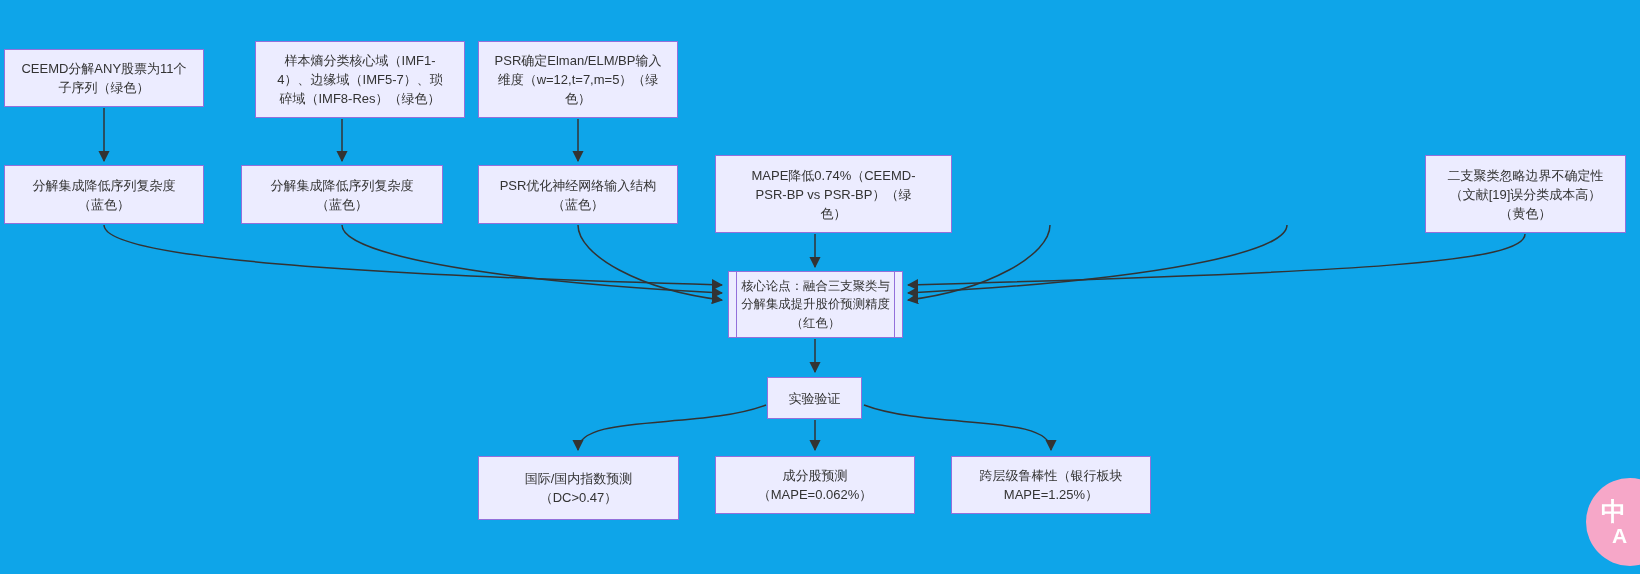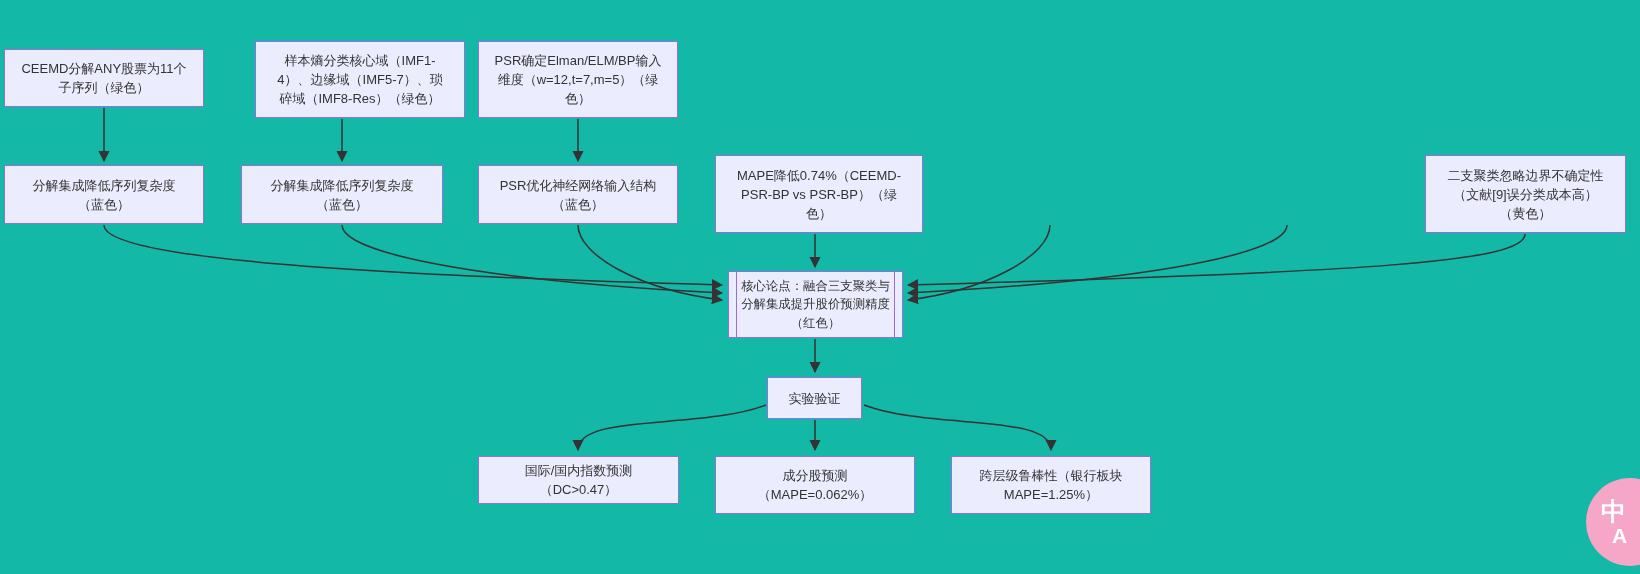--- a/index.html
+++ b/index.html
@@ -1,20 +1,20 @@
 <!DOCTYPE html>
 <html style="--node_fill: #ECECFF; --node_border: #9370DB; --edge_color: #333333; --text_color: #333333; --translate_btn: #F6A7C8;"><head>
 <meta charset="utf-8">
 <style>
   html,body{margin:0;padding:0;background:#ffffff;}
   .canvas{
     position:relative;
     width:1640px;height:574px;
     overflow:hidden;
-    background:#14b8a6;
+    background:#0ea5e9;
     font-family:"Liberation Sans",sans-serif;
   }
   .edges{position:absolute;left:0;top:0;}
   .edges path.edge{fill:none;stroke:var(--edge_color);stroke-width:1.5px;}
   .edges marker path{fill:var(--edge_color);stroke:none;}
   .node{
     position:absolute;
     box-sizing:border-box;
     background:var(--node_fill);
     border:1px solid var(--node_border);
@@ -28,27 +28,27 @@
     white-space:pre-line;
     padding:4px 5px;
   }
   
   .n-t1{left:4px;top:49px;width:200px;height:58px}
   .n-t2{left:255px;top:41px;width:210px;height:77px}
   .n-t3{left:478px;top:41px;width:200px;height:77px}
   .n-m1{left:4px;top:165px;width:200px;height:59px}
   .n-m2{left:241px;top:165px;width:202px;height:59px}
   .n-m3{left:478px;top:165px;width:200px;height:59px}
-  .n-m4{left:715px;top:155px;width:208px;height:78px}
+  .n-m4{left:715px;top:155px;width:237px;height:78px}
   .n-m5{left:951px;top:165px;width:200px;height:59px}
   .n-m6{left:1187px;top:165px;width:200px;height:59px}
   .n-m7{left:1425px;top:155px;width:201px;height:78px}
   .n-core{left:728px;top:271px;width:175px;height:67px;font-size:12.4px;line-height:18.5px;padding:2px 12px}
   .n-exp{left:767px;top:377px;width:95px;height:42px}
-  .n-b1{left:478px;top:456px;width:201px;height:48px}
+  .n-b1{left:478px;top:456px;width:201px;height:64px}
   .n-b2{left:715px;top:456px;width:200px;height:58px}
   .n-b3{left:951px;top:456px;width:200px;height:58px}
   
   .subroutine::before,.subroutine::after{
     content:"";position:absolute;top:0;bottom:0;width:1px;
     background:var(--node_border);
   }
   .subroutine::before{left:7px}
   .subroutine::after{right:7px}
   
@@ -110,21 +110,21 @@
   <div class="node n-m1">分解集成降低序列复杂度
 （蓝色）</div>
   <div class="node n-m2">分解集成降低序列复杂度
 （蓝色）</div>
   <div class="node n-m3">PSR优化神经网络输入结构
 （蓝色）</div>
   <div class="node n-m4">MAPE降低0.74%（CEEMD-
 PSR-BP vs PSR-BP）（绿
 色）</div>
   <div class="node n-m7">二支聚类忽略边界不确定性
-（文献[9]误分类成本高）
+（文献[19]误分类成本高）
 （黄色）</div>
 
   <div class="node n-core subroutine">核心论点：融合三支聚类与
 分解集成提升股价预测精度
 （红色）</div>
 
   <div class="node n-exp">实验验证</div>
 
   <div class="node n-b1">国际/国内指数预测
 （DC&gt;0.47）</div>

